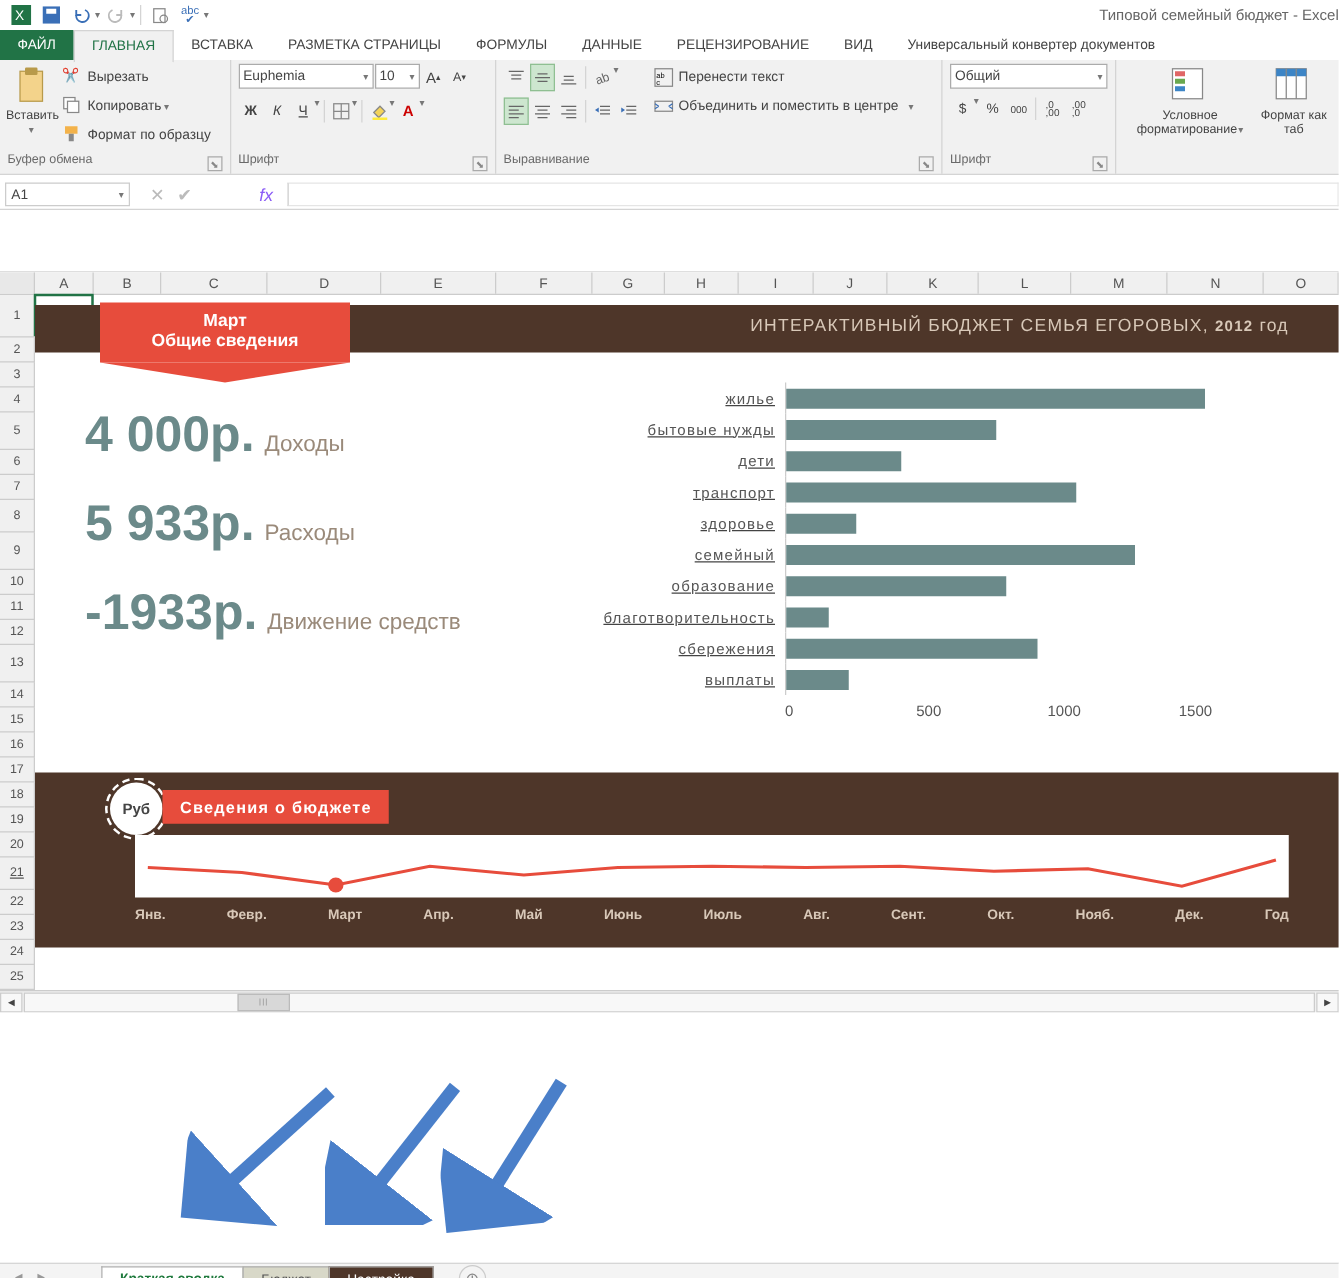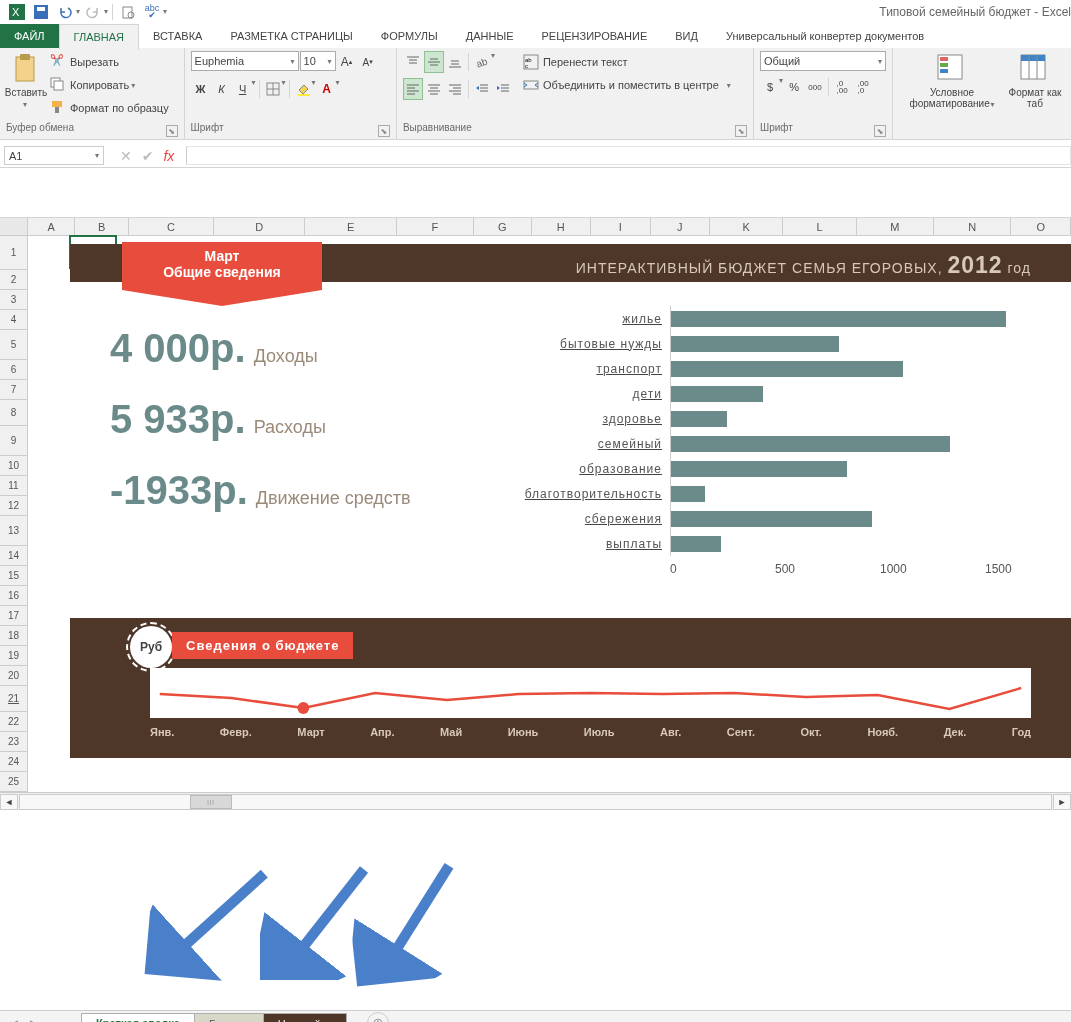--- a/index.html
+++ b/index.html
@@ -34,21 +34,21 @@
 .smRow .lbl { font-size: 11px; }
 .iconRow { display: flex; gap: 1px; }
 .iconRow .btn { min-width: 20px; height: 22px; display: flex; align-items: center; justify-content: center; border: 1px solid transparent; }
 .sel { height: 20px; border: 1px solid #ababab; background: #fff; font-size: 11px; padding: 0 3px; display: flex; align-items: center; justify-content: space-between; }
 .fsep { width: 1px; height: 18px; background: #d4d4d4; margin: 2px 2px; }
 
 
 .fbar { height: 24px; border-bottom: 1px solid #d4d4d4; display: flex; align-items: stretch; background: #fff; margin-top: 4px; }
 .namebox { width: 100px; border: 1px solid #ccc; margin: 2px 4px; display: flex; align-items: center; padding: 0 4px; justify-content: space-between; background: #fff; margin-left: 4px; }
 .fbtns { display: flex; align-items: center; gap: 10px; padding: 0 12px; color: #bbb; font-size: 14px; }
-.fx { font-style: italic; color: #ef4444; }
+.fx { font-style: italic; color: #8b5cf6; margin-left: 44px; }
 .finput { flex: 1; border: 1px solid #e5e5e5; border-left: 1px solid #ccc; margin: 2px 0; }
 
 
 .formulaGap { height: 50px; background: #fff; border-bottom: 1px solid #d4d4d4; }
 
 
 .sheet { position: relative; background: #fff; }
 .colHdr { display: flex; height: 18px; background: #f0f0f0; border-bottom: 1px solid #ccc; }
 .corner { width: 28px; border-right: 1px solid #ccc; background: #e8e8e8; }
 .ch { border-right: 1px solid #ccc; text-align: center; font-size: 11px; color: #555; display: flex; align-items: center; justify-content: center; }
@@ -58,21 +58,21 @@
 .cells { flex: 1; position: relative; height: 536px; }
 .activeCell { position: absolute; border: 2px solid #217346; background: #fff; }
 .activeCell::after { content: ""; position: absolute; right: -3px; bottom: -3px; width: 6px; height: 6px; background: #217346; }
 
 
 .budget { position: absolute; left: 0; top: 0; right: 0; }
 .brownBar { background: #4e3629; height: 38px; position: absolute; left: 0; right: 0; top: 8px; }
 .redFlag { position: absolute; left: 52px; top: 6px; width: 200px; background: #e74c3c; color: #fff; text-align: center; font-size: 14px; font-weight: bold; padding: 6px 0 10px 0; }
 .redFlag::after { content: ""; position: absolute; left: 0; right: 0; bottom: -16px; border-left: 100px solid transparent; border-right: 100px solid transparent; border-top: 16px solid #e74c3c; }
 .bannerTitle { position: absolute; right: 40px; top: 16px; color: #d8c8b8; font-size: 14px; letter-spacing: 1px; }
-.bannerTitle b { font-size: 23px; }
+.bannerTitle b { font-size: 12px; }
 
 .kpis { position: absolute; left: 40px; top: 90px; }
 .kpi { margin-bottom: 26px; }
 .kpi .val { font-size: 40px; font-weight: bold; color: #6b8a8a; display: inline-block; }
 .kpi .lbl { font-size: 18px; color: #9a8a7a; margin-left: 8px; }
 
 .barChart { position: absolute; left: 430px; top: 70px; width: 590px; height: 290px; }
 .barRow { display: flex; align-items: center; height: 25px; text-decoration: underline; }
 .barRow .cat { width: 170px; text-align: right; padding-right: 8px; font-size: 12px; color: #555; letter-spacing: 1px; }
 .barRow .barArea { flex: 1; position: relative; border-left: 1px solid #ccc; height: 100%; display: flex; align-items: center; }
@@ -463,21 +463,21 @@
         <div class="rh" style="height: 20px;">17</div>
         <div class="rh" style="height: 20px;">18</div>
         <div class="rh" style="height: 20px;">19</div>
         <div class="rh" style="height: 20px;">20</div>
         <div class="rh" style="height: 26px; text-decoration: underline;">21</div>
         <div class="rh" style="height: 20px;">22</div>
         <div class="rh" style="height: 20px;">23</div>
         <div class="rh" style="height: 20px;">24</div>
         <div class="rh" style="height: 20px;">25</div>
       </div>
-    <div class="cells" id="cells" style="height: 480px; margin-left: 42px;">
+    <div class="cells" id="cells" style="height: 480px;">
       <div class="activeCell" style="left:-1px;top:-1px;width:48px;height:34px"></div>
 
       <div class="budget">
         <div class="brownBar"></div>
         <div class="redFlag">
           <div>Март</div>
           <div>Общие  сведения</div>
         </div>
         <div class="bannerTitle">
           <span>ИНТЕРАКТИВНЫЙ  БЮДЖЕТ  СЕМЬЯ  ЕГОРОВЫХ,</span>
@@ -497,29 +497,29 @@
                 <div class="bar" style="width:80%"></div>
               </div>
             </div>
             <div class="barRow">
               <div class="cat">бытовые  нужды</div>
               <div class="barArea">
                 <div class="bar" style="width:40%"></div>
               </div>
             </div>
             <div class="barRow">
+              <div class="cat">дети</div>
+              <div class="barArea">
+                <div class="bar" style="width:22%"></div>
+              </div>
+            </div>
+            <div class="barRow">
               <div class="cat">транспорт</div>
               <div class="barArea">
                 <div class="bar" style="width:55.333333333333336%"></div>
-              </div>
-            </div>
-            <div class="barRow">
-              <div class="cat">дети</div>
-              <div class="barArea">
-                <div class="bar" style="width:22%"></div>
               </div>
             </div>
             <div class="barRow">
               <div class="cat">здоровье</div>
               <div class="barArea">
                 <div class="bar" style="width:13.333333333333334%"></div>
               </div>
             </div>
             <div class="barRow">
               <div class="cat">семейный</div>

